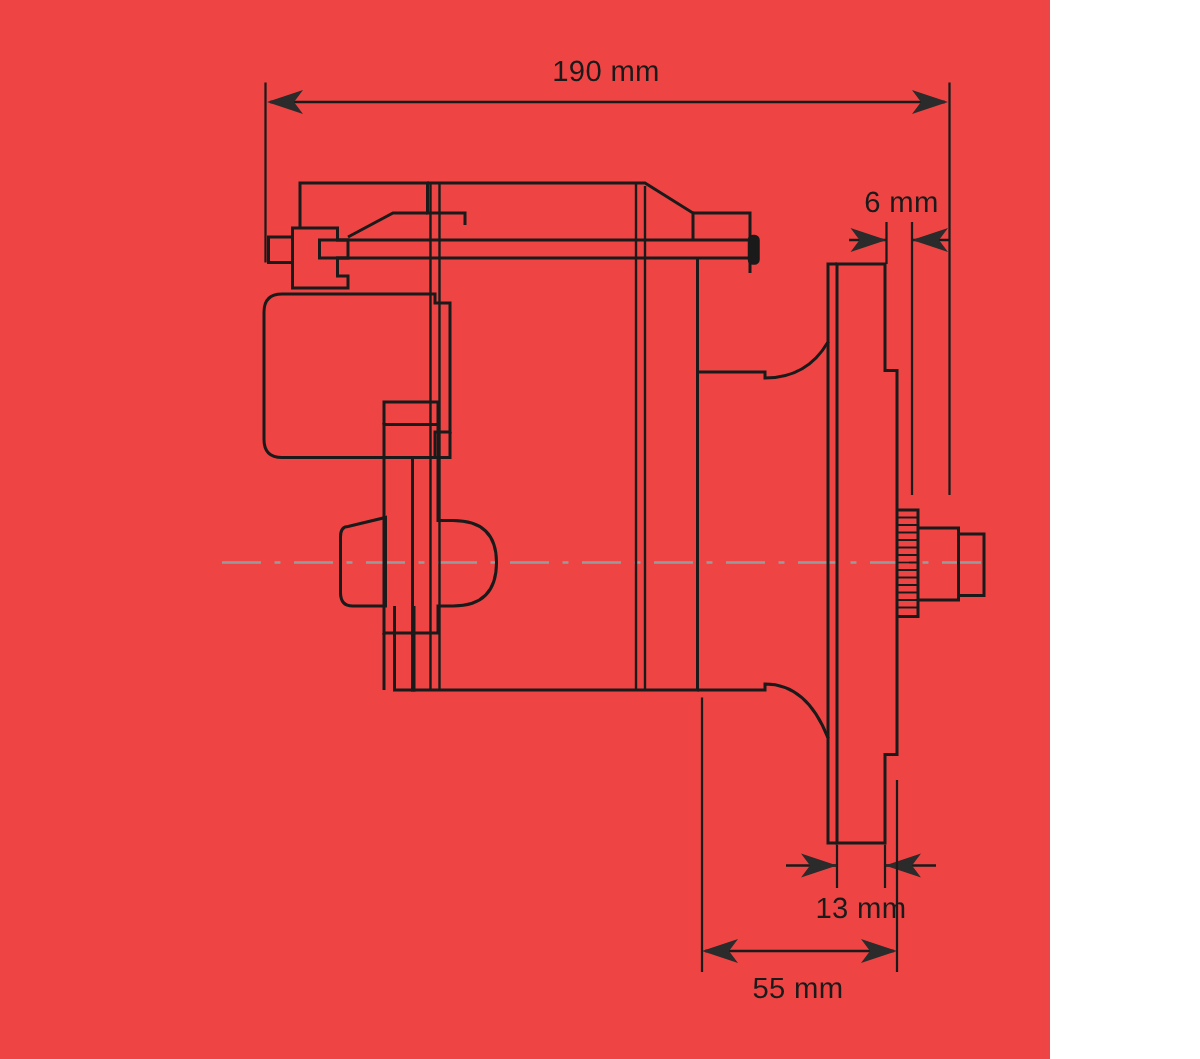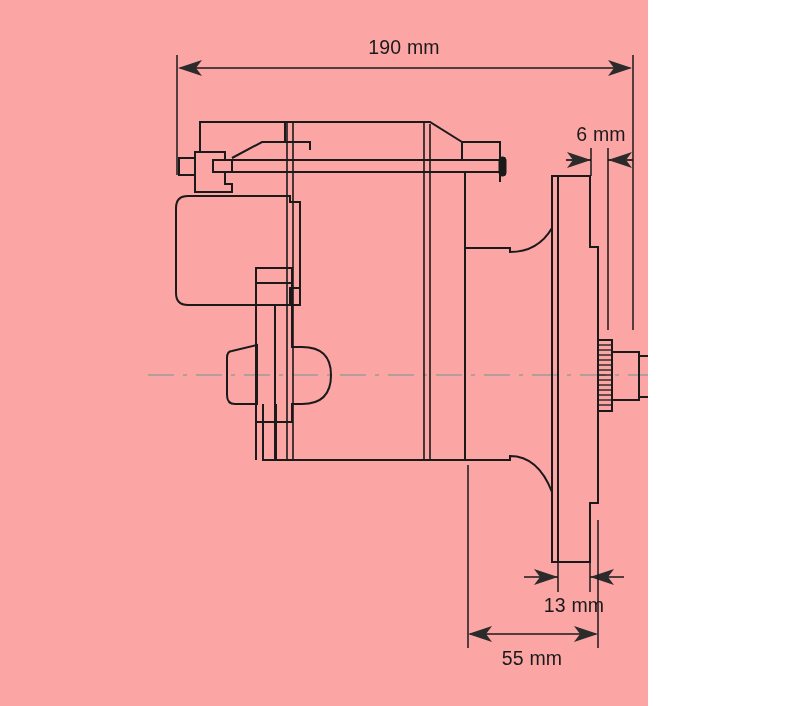--- a/index.html
+++ b/index.html
@@ -6,23 +6,23 @@
   html, body {
     margin: 0;
     padding: 0;
     background: #ffffff;
   }
   body {
     font-family: "Liberation Sans", sans-serif;
   }
   #drawing-root {
     position: relative;
-    width: 648px;
+    width: 700px;
     height: 706px;
-    background: #fca5a5;
+    background: #ef4444;
     overflow: hidden;
   }
   svg.drawing {
     display: block;
     width: 800px;
     height: 706px;
   }
   .outline {
     fill: none;
     stroke: #1a1a1a;

